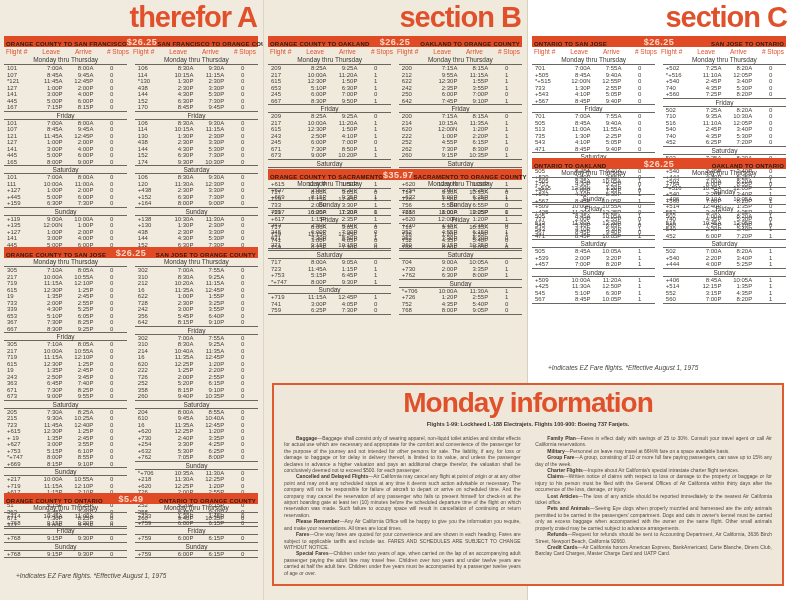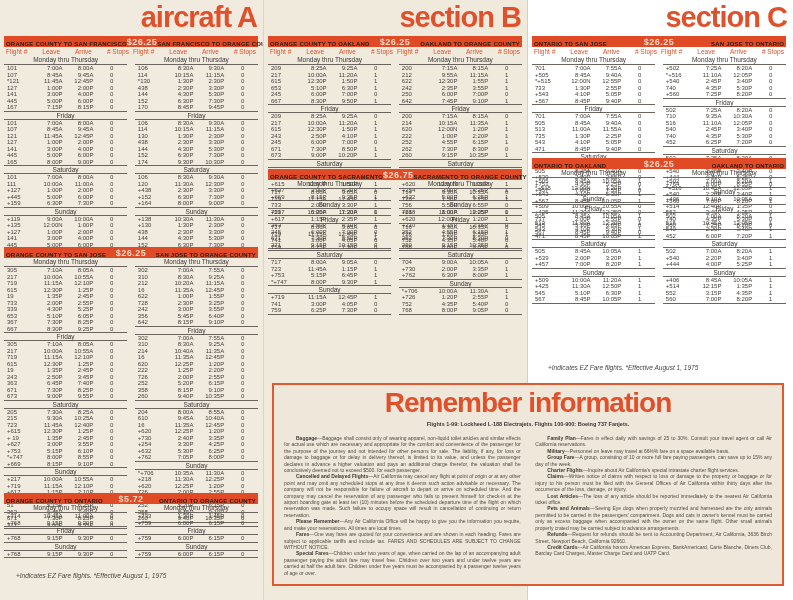--- a/index.html
+++ b/index.html
@@ -32,21 +32,21 @@
   .general .sub { text-align: center; font-size: 5.5px; font-weight: bold; color: #3a3532; margin-top: 3px; }
   .general .body { display: flex; justify-content: space-between; padding: 8px 10px 0 10px; }
   .general .gcol { width: 48.5%; font-size: 5px; line-height: 6.4px; color: #4d4843; text-align: justify; }
   .general p { text-indent: 12px; margin-bottom: 0; }
   .general p b { color: #3a3532; }
 </style>
 </head>
 <body>
 
 <div class="panel" id="panelA">
-  <div class="section-title">aircraft A</div>
+  <div class="section-title">therefor A</div>
   <div class="route-host"></div>
   <div class="footnote" style="left:16px; top:572px;">+Indicates EZ Fare flights.   *Effective August 1, 1975</div>
 <div class="route" style="top: 36px;">
       <div class="route-bar">
         <span>ORANGE COUNTY TO SAN FRANCISCO</span>
         <span class="fare">$26.25</span>
         <span>SAN FRANCISCO TO ORANGE COUNTY</span>
       </div>
       <div class="col-head">
         <div class="half">
@@ -824,21 +824,21 @@
             <span class="ar">10:35P</span>
             <span class="st">0</span>
           </div>
           <div class="block-end"></div>
         </div>
       </div>
     </div>
     <div class="route" style="top: 493px;">
       <div class="route-bar">
         <span>ORANGE COUNTY TO ONTARIO</span>
-        <span class="fare">$5.72</span>
+        <span class="fare">$5.49</span>
         <span>ONTARIO TO ORANGE COUNTY</span>
       </div>
       <div class="cols">
         <div class="col">
           <div class="day">Monday thru Thursday</div>
           <div class="row">
             <span class="fl">+714</span>
             <span class="lv">10:45A</span>
             <span class="ar">11:00A</span>
             <span class="st">0</span>
@@ -1223,21 +1223,21 @@
             <span class="ar">10:35P</span>
             <span class="st">1</span>
           </div>
           <div class="block-end"></div>
         </div>
       </div>
     </div>
     <div class="route" style="top: 169px;">
       <div class="route-bar">
         <span>ORANGE COUNTY TO SACRAMENTO</span>
-        <span class="fare">$26.75</span>
+        <span class="fare">$35.97</span>
         <span>SACRAMENTO TO ORANGE COUNTY</span>
       </div>
       <div class="cols">
         <div class="col">
           <div class="day">Monday thru Thursday</div>
           <div class="row">
             <span class="fl">717</span>
             <span class="lv">8:00A</span>
             <span class="ar">9:05A</span>
             <span class="st">0</span>
@@ -1930,21 +1930,21 @@
             <span class="ar">8:20P</span>
             <span class="st">1</span>
           </div>
           <div class="block-end"></div>
         </div>
       </div>
     </div>
   </div>
 
 <div class="general">
-  <h1>Remember information</h1>
+  <h1>Monday information</h1>
   <div class="sub">Flights 1-99: Lockheed L-188 Electrajets. Flights 100-900: Boeing 737 Fanjets.</div>
   <div class="body">
     <div class="gcol" id="gleft">
         <p><b>Baggage</b><span>—Baggage shall consist only of wearing apparel, non-liquid toilet articles and similar effects for actual use which are necessary and appropriate for the comfort and convenience of the passenger for the purpose of the journey and not intended for other persons for sale. The liability, if any, for loss or damage to baggage or for delay in delivery thereof, is limited to its value, and unless the passenger declares in advance a higher valuation and pays an additional charge therefor, the valuation shall be conclusively deemed not to exceed $500. for each passenger.</span></p>
         <p><b>Cancelled and Delayed Flights</b><span>—Air California may cancel any flight at point of origin or at any other point and may omit any scheduled stops at any time it deems such action advisable or necessary. The company will not be responsible for failure of aircraft to depart or arrive on scheduled time. And the company may cancel the reservation of any passenger who fails to present himself for check-in at the airport boarding gate at least ten (10) minutes before the scheduled departure time of the flight on which reservation was made. Such failure to occupy space will result in cancellation of continuing or return reservation.</span></p>
         <p><b>Please Remember</b><span>—Any Air California Office will be happy to give you the information you require, and make your reservations. All times are local times.</span></p>
         <p><b>Fares</b><span>—One way fares are quoted for your convenience and are shown in each heading. Fares are subject to applicable tariffs and include tax. FARES AND SCHEDULES ARE SUBJECT TO CHANGE WITHOUT NOTICE.</span></p>
         <p><b>Special Fares</b><span>—Children under two years of age, when carried on the lap of an accompanying adult passenger paying the adult fare may travel free. Children over two years and under twelve years are carried at half the adult fare. Children under five years must be accompanied by a passenger twelve years of age or over.</span></p>
       </div>
     <div class="gcol" id="gright">

